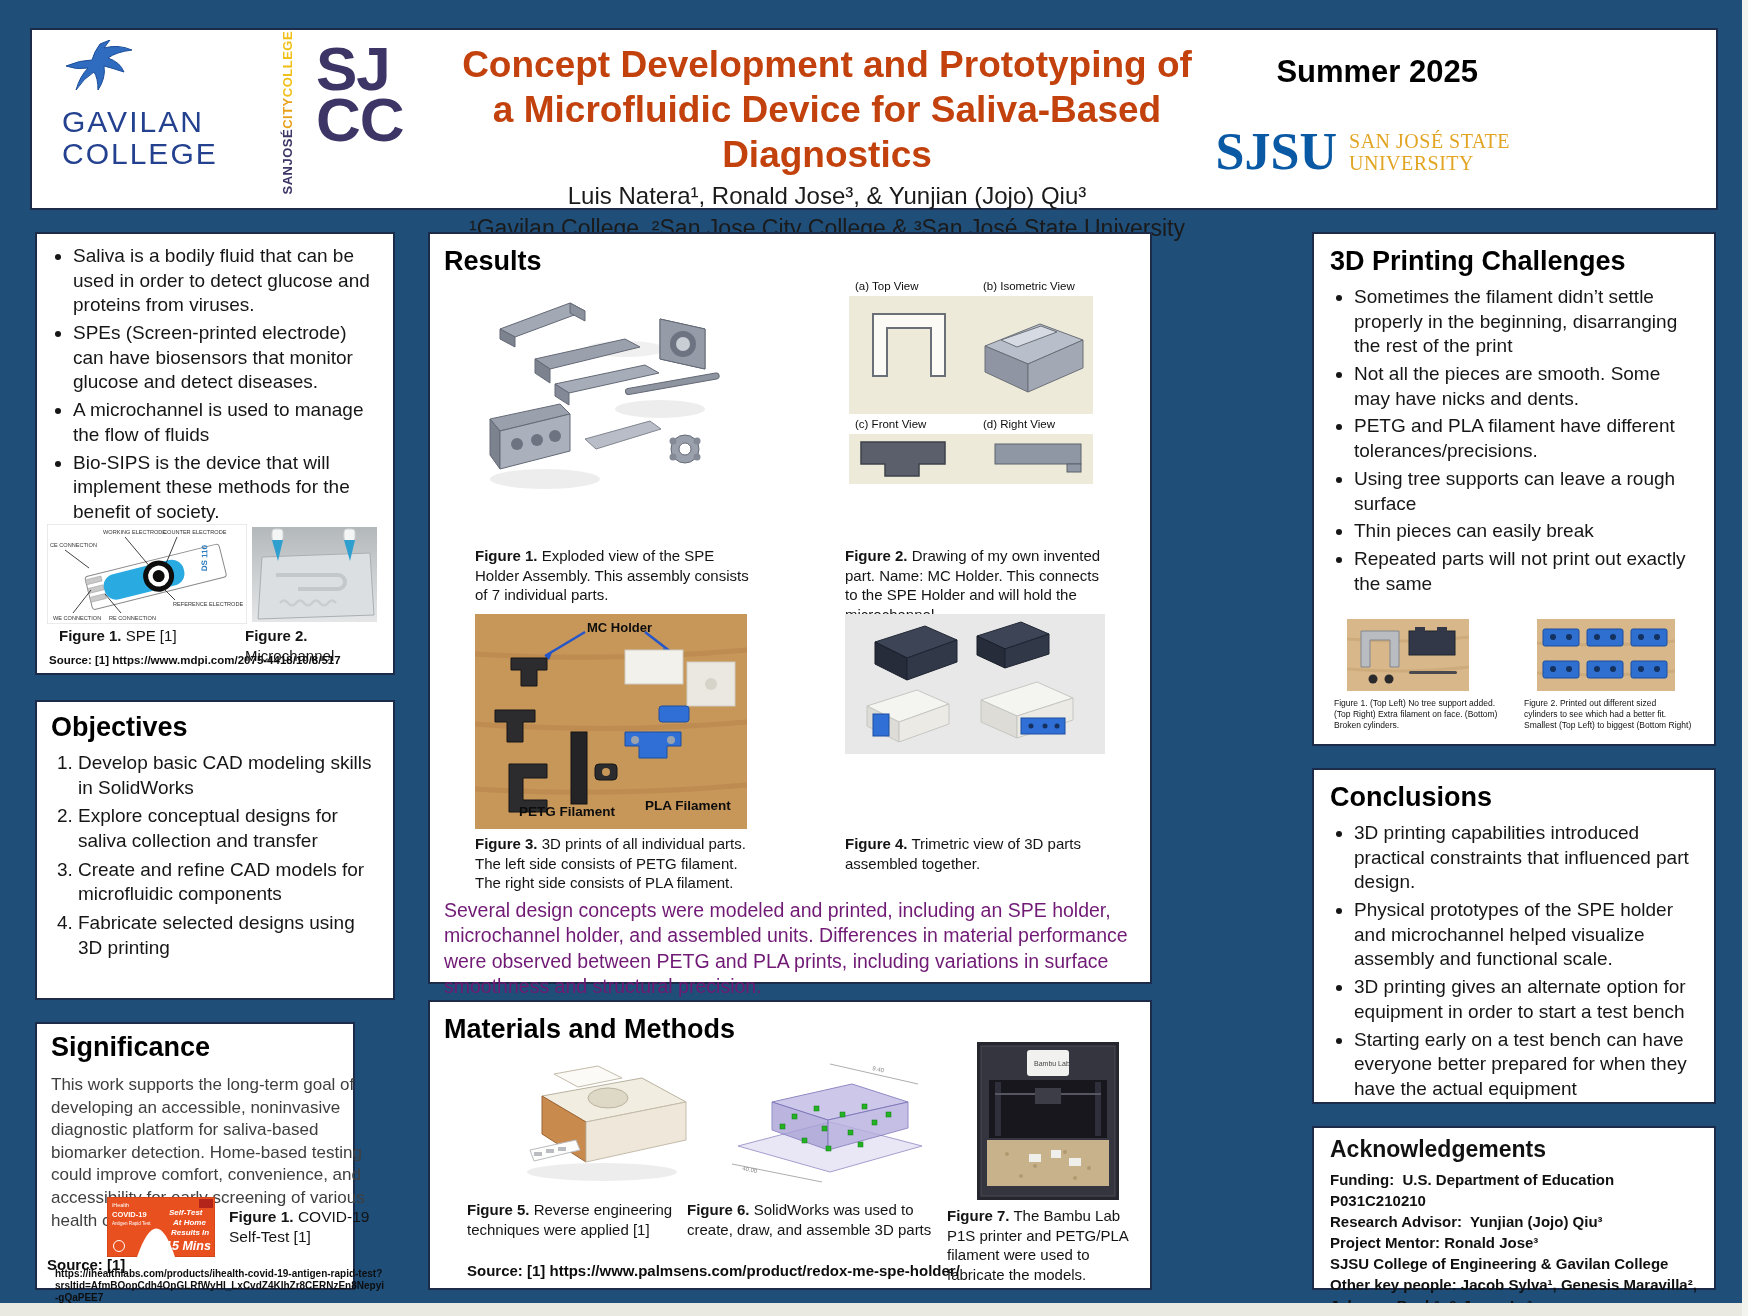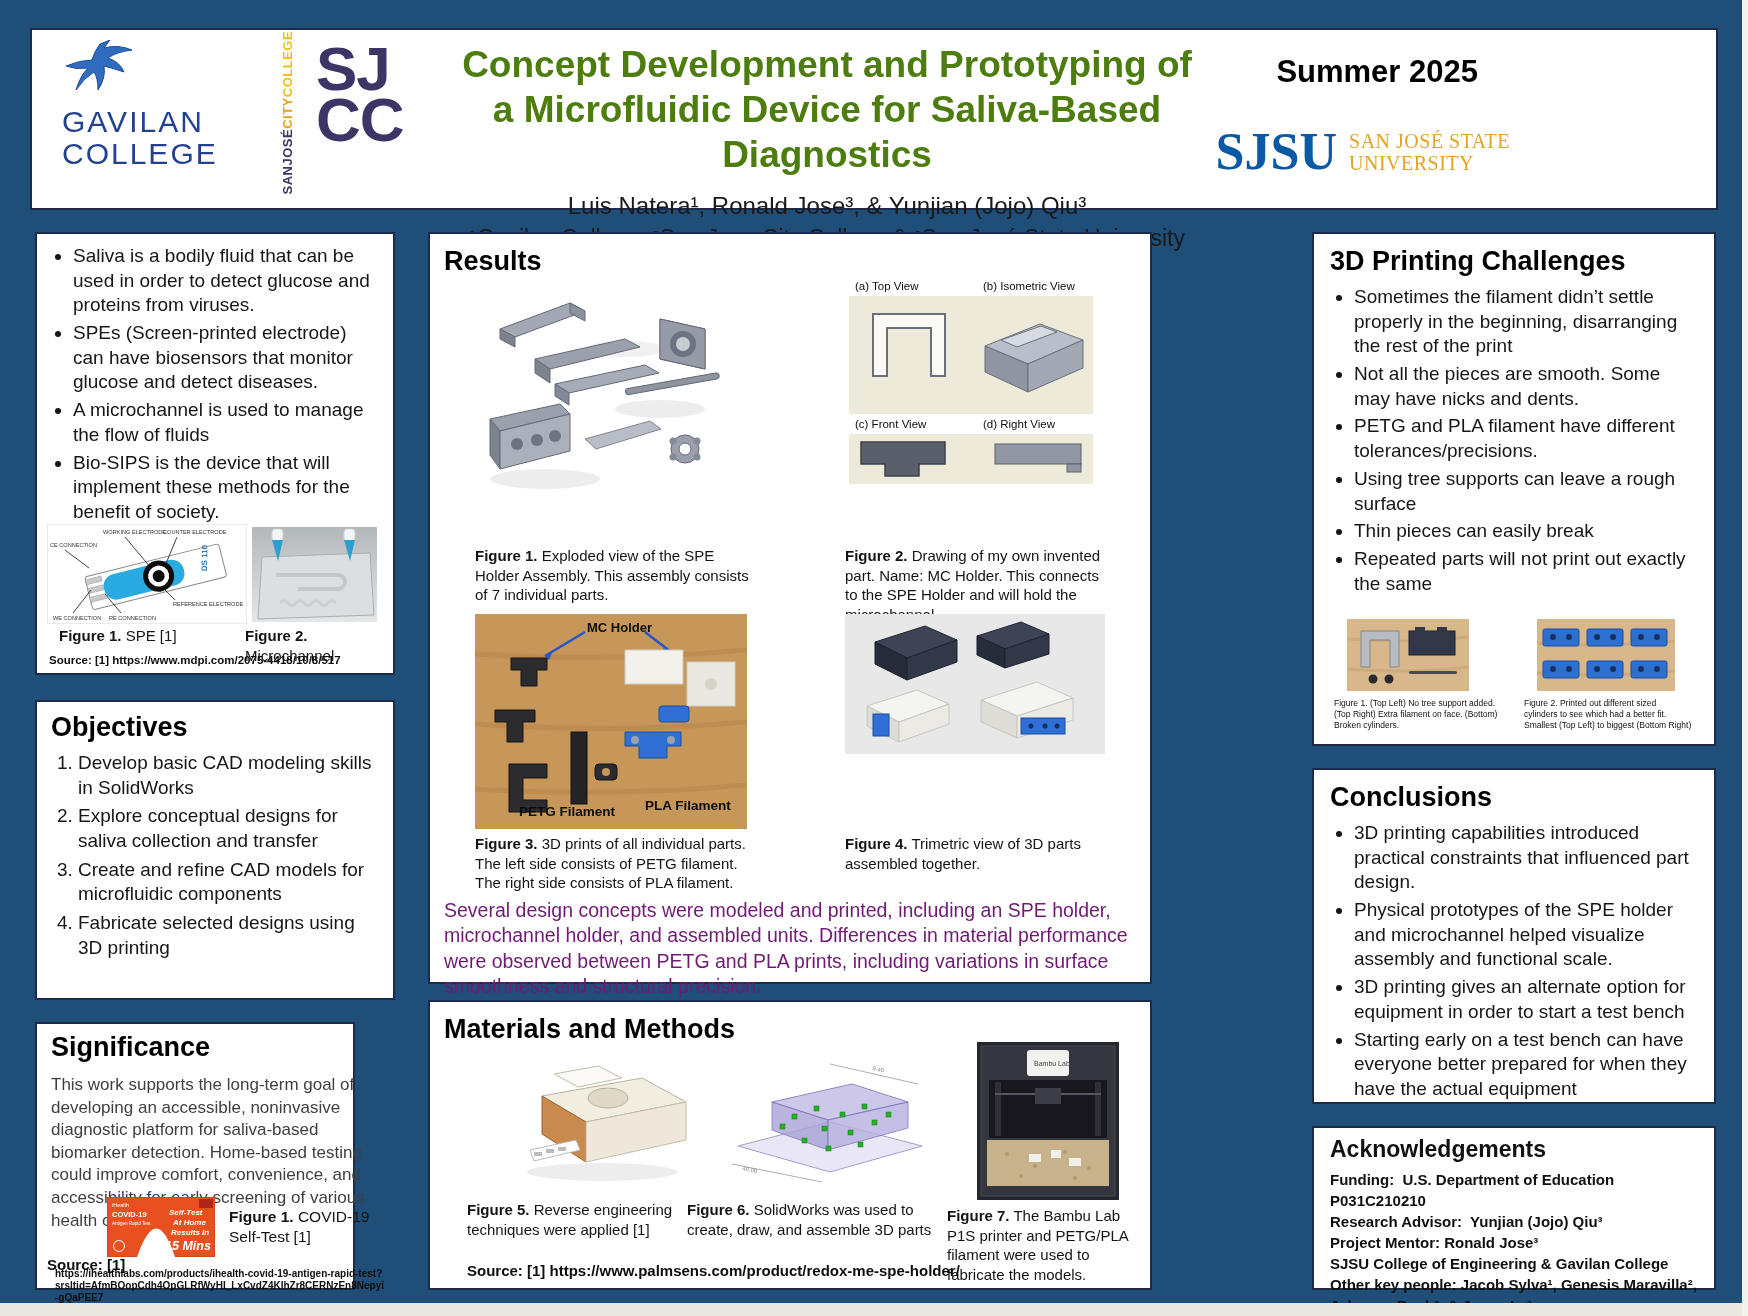--- a/index.html
+++ b/index.html
@@ -16,22 +16,22 @@
   .gav-line{font-size:30px;letter-spacing:2px;font-weight:500;line-height:1.05;}
   .sjcc{position:absolute;left:232px;top:12px;width:120px;height:160px;}
   .sjcc-vert{position:absolute;left:-52px;top:70px;width:150px;transform:rotate(-90deg);
              font-size:13px;font-weight:700;letter-spacing:.5px;white-space:nowrap;text-align:center;}
   .sjcc-vert .v1{color:#3d3566;}
   .sjcc-vert .v2{color:#e8a11c;}
   .sjcc-vert .v3{color:#f0c019;}
   .sjcc-big{position:absolute;left:52px;top:2px;font-size:62px;font-weight:800;color:#3d3566;
             line-height:.82;letter-spacing:-1px;}
   .titleblock{position:absolute;left:400px;top:12px;width:790px;text-align:center;}
-  .title-line{font-size:37px;font-weight:700;color:#4d7c0f;line-height:1.22;}
-  .authors{font-size:24px;margin-top:15px;color:#1a1a1a;}
+  .title-line{font-size:37px;font-weight:700;color:#c2410c;line-height:1.22;}
+  .authors{font-size:24px;margin-top:5px;color:#1a1a1a;}
   .affil{font-size:23px;margin-top:5px;color:#1a1a1a;}
   .term{position:absolute;right:238px;top:24px;font-size:31px;font-weight:700;color:#000;}
   .sjsu{position:absolute;right:206px;top:96px;display:flex;align-items:center;gap:12px;justify-content:flex-end;}
   .sjsu-acro{font-family:"Liberation Serif",serif;font-size:52px;font-weight:700;color:#0a59a4;line-height:1;}
   .sjsu-name{display:flex;flex-direction:column;font-family:"Liberation Serif",serif;
              font-size:20px;color:#e2a523;letter-spacing:.5px;line-height:1.1;}
 
   
   .h1{font-size:27px;font-weight:700;color:#000;margin:0 0 8px 0;}
   .blts{margin:0;padding-left:24px;font-size:19px;line-height:1.3;color:#161616;}

